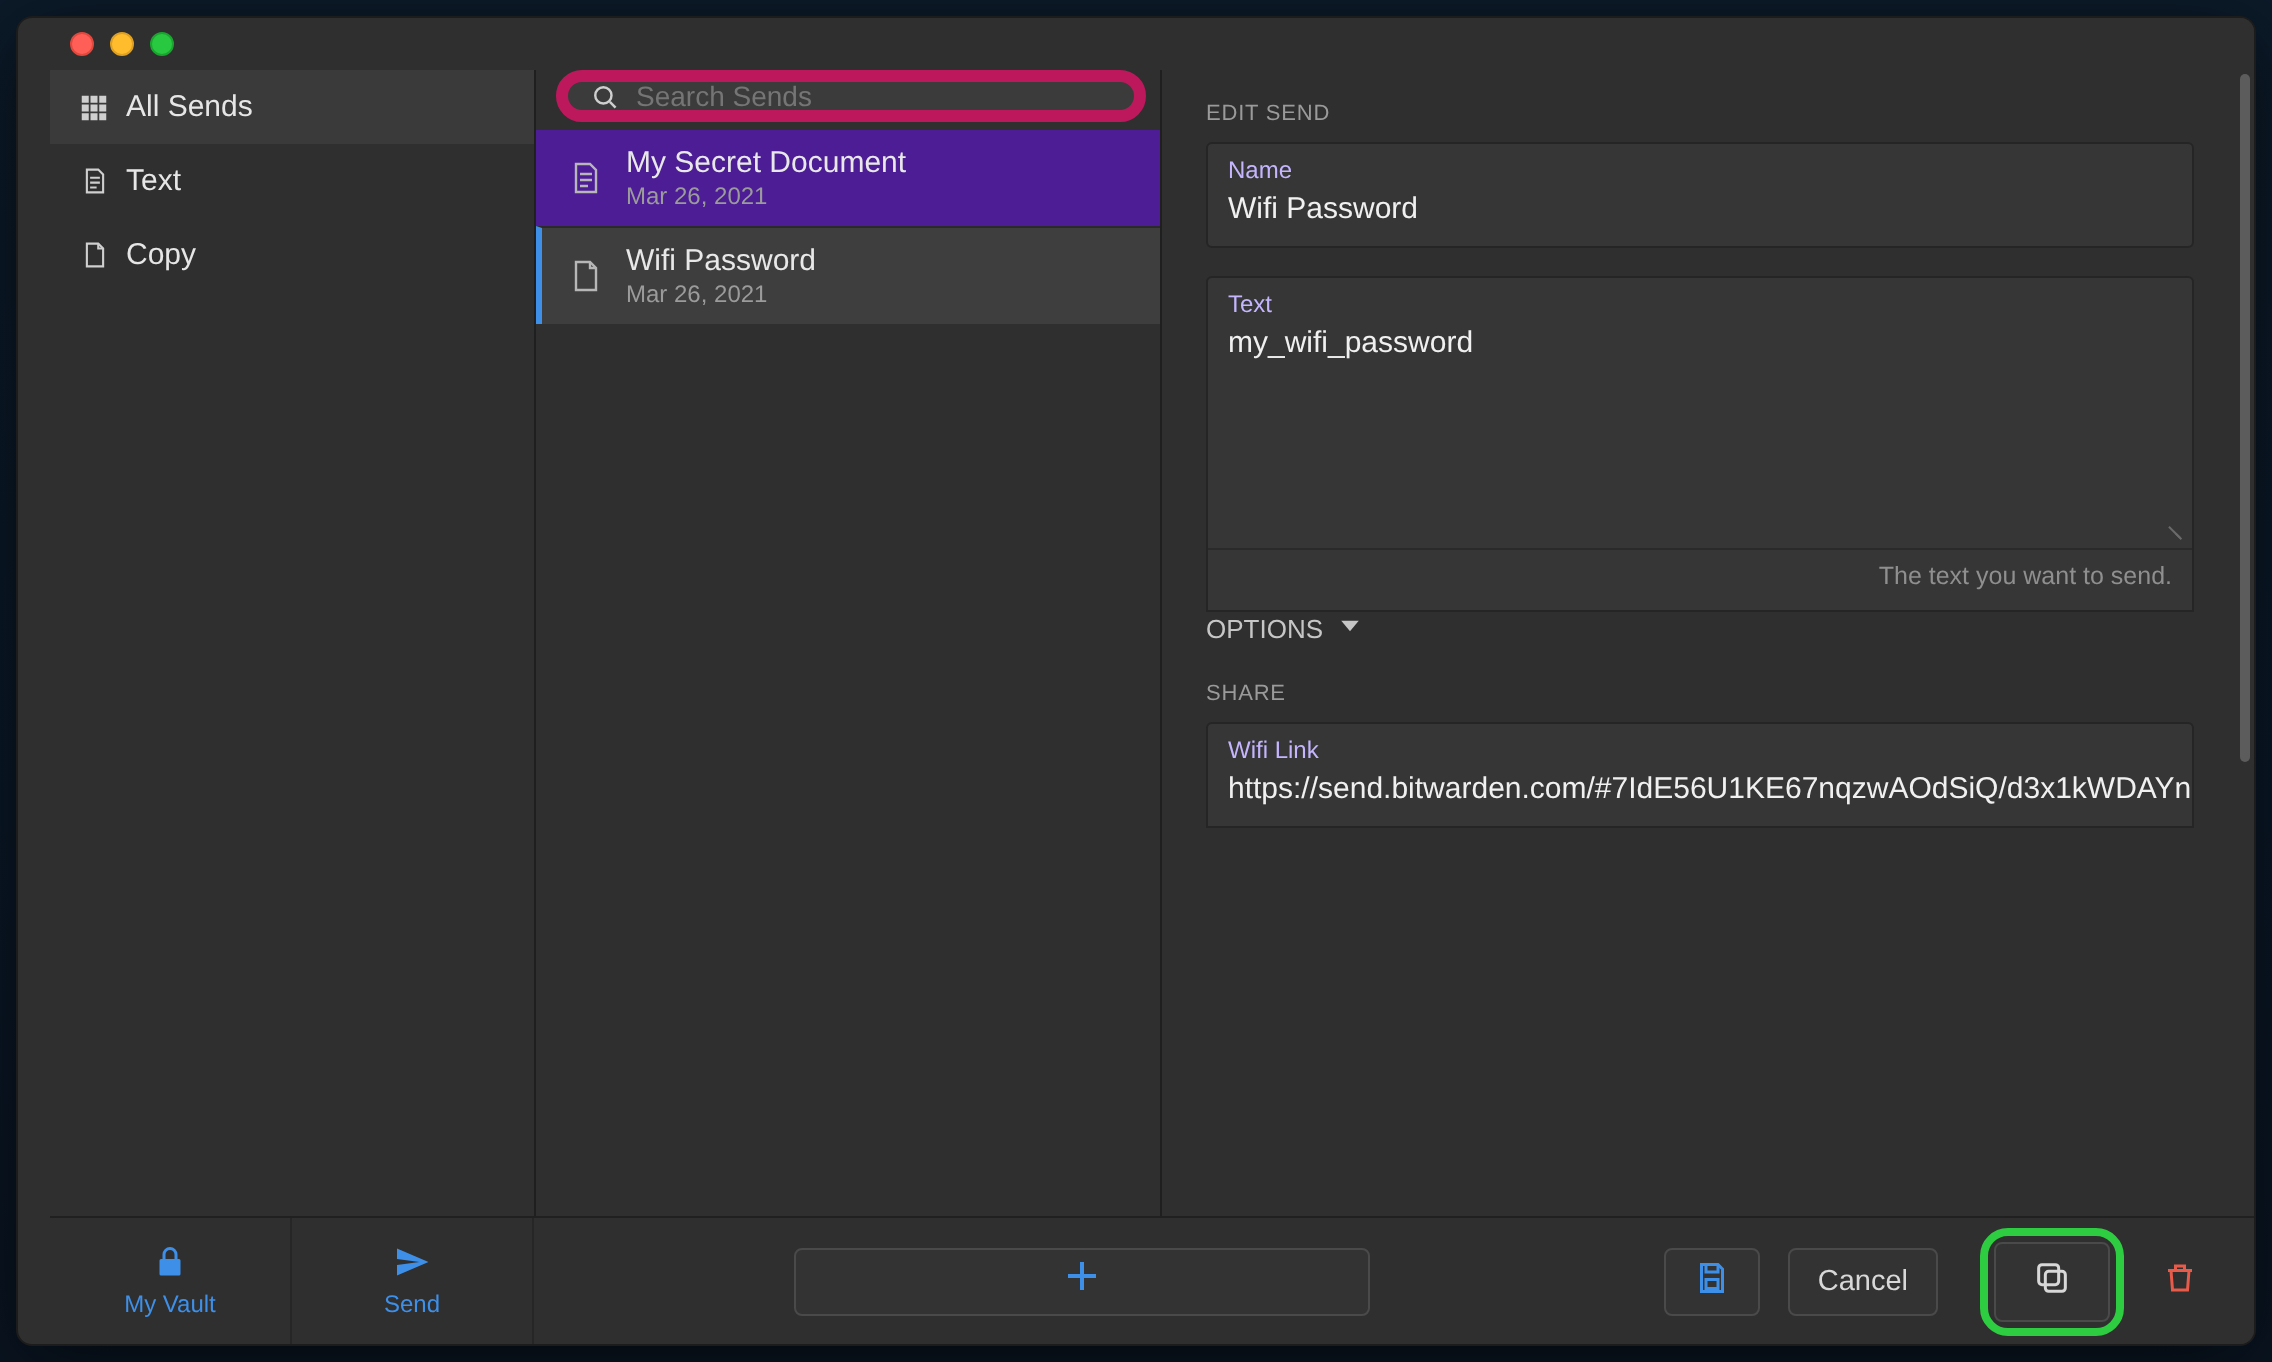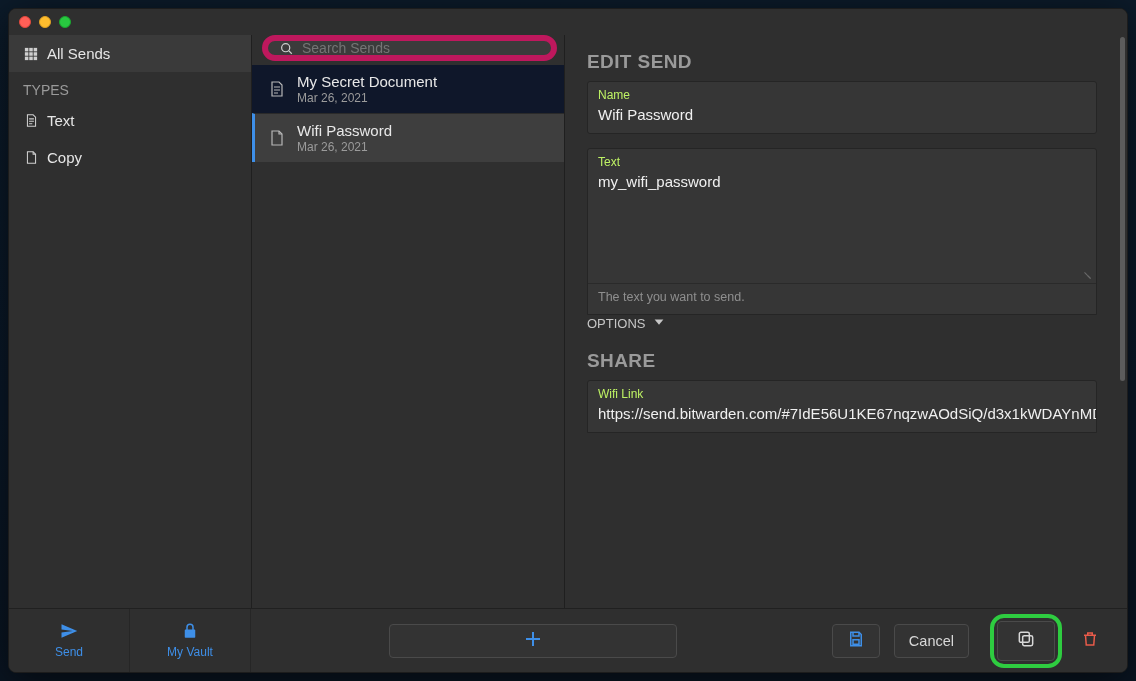--- a/index.html
+++ b/index.html
@@ -3,21 +3,21 @@
 <meta charset="utf-8">
 <style>
   * { box-sizing: border-box; margin: 0; padding: 0; }
   html, body { width: 1136px; height: 681px; font-family: -apple-system, "Helvetica Neue", Arial, sans-serif; background: #0b1a2a; overflow: hidden; }
   .wallpaper { position: absolute; inset:0; background: linear-gradient(180deg,#0c1b2a 0%, #0a1828 60%, #0a1522 100%); }
   .window {
     position: absolute; left: 8px; top: 8px; width: 1120px; height: 665px;
     background: #2f2f2f; border-radius: 8px; overflow: hidden;
     box-shadow: 0 8px 40px rgba(0,0,0,0.6);
     border: 1px solid #1c1c1c;
-    display: flex; flex-direction: column;
+    display: flex; flex-direction: column; padding-left: 16px;
   }
   
   .titlebar { height: 26px; display:flex; align-items:center; padding-left:10px; gap:8px; background:#2f2f2f; }
   .traffic { width:12px; height:12px; border-radius:50%; }
   .t-red{background:#ff5f57;border:1px solid #e1483e;}
   .t-yellow{background:#ffbd2e;border:1px solid #dea023;}
   .t-green{background:#28c840;border:1px solid #1ba530;}
   .body-columns { flex:1; display:flex; min-height:0; }
   .scroll-track { width:8px; background:transparent; display:flex; flex-direction:column; }
   .scroll-thumb { margin-top:2px; margin-right:2px; width:5px; border-radius:3px; background:#5c5c5c; height:60%; align-self:flex-end;}
@@ -25,35 +25,35 @@
   .sidebar { width: 243px; background:#2f2f2f; display:flex; flex-direction:column; border-right:1px solid #1f1f1f; }
   .nav-item { display:flex; align-items:center; gap:8px; padding:10px 14px; color:#e6e6e6; font-size:15px; }
   .nav-item.active { background:#3a3a3a; }
   .section-label { padding: 10px 14px 4px 14px; color:#9a9a9a; font-size:14px; letter-spacing:0; }
   .icon { width:16px; height:16px; display:inline-flex; align-items:center; justify-content:center; color:#cfcfcf; }
   
   .list-col { width: 313px; background:#2f2f2f; display:flex; flex-direction:column; border-right:1px solid #1f1f1f; }
   .search-wrap { padding:0 10px 4px 10px; }
   .search { height:26px; width:295px; border-radius:13px; background:#3b3b3b; border:6px solid #be185d; display:flex; align-items:center; padding:0 10px; gap:8px; color:#aaa; }
   .search input { flex:1; background:transparent; border:0; outline:0; color:#ddd; font-size:14px; }
-  .list-item { display:flex; align-items:center; gap:10px; padding:8px 12px; color:#e6e6e6; border-left:3px solid transparent; background:#0f172a;}
+  .list-item { display:flex; align-items:center; gap:10px; padding:8px 12px; color:#e6e6e6; border-left:3px solid transparent; background:#4c1d95;}
   .list-item + .list-item { border-top:1px solid #2a2a2a; }
   .list-item.selected { background:#3e3e3e; border-left:3px solid #3e8fe8; }
   .list-item .title { font-size:15px; line-height:18px; color:#e8e8e8; }
   .list-item .date { font-size:12px; color:#9b9b9b; }
   .list-icon { width:20px; height:20px; color:#b7b7b7; display:flex; align-items:center; justify-content:center; flex-shrink:0;}
   
   .detail { flex:1; background:#2f2f2f; padding:10px 22px 0 22px; overflow:hidden; color:#e6e6e6; }
-  .heading { font-size:19px; color:#9a9a9a; letter-spacing:0.4px; margin:6px 0 8px 0;font-weight:bold; }
+  .heading { font-size:11px; color:#9a9a9a; letter-spacing:0.4px; margin:6px 0 8px 0; }
   .field-block { background:#363636; border:1px solid #252525; border-radius:3px; margin-bottom:14px; }
-  .field-label { font-size:12px; color:#bef264; padding:6px 10px 0 10px; }
+  .field-label { font-size:12px; color:#c4b5fd; padding:6px 10px 0 10px; }
   .field-value { font-size:15px; padding:4px 10px 10px 10px; color:#f0f0f0; }
   .field-value-input { font-size:15px; padding:4px 10px 10px 10px; color:#f0f0f0; border:0; background:transparent; width:100%; outline:none; }
   .textarea-value { font-size:15px; padding:4px 10px 10px 10px; color:#f0f0f0; min-height:110px; border:0; background:transparent; width:100%; outline:none; resize:none; font-family:inherit;}
-  .help-text { font-size:12.5px; color:#8f8f8f; padding:6px 10px 10px 10px; }
+  .help-text { font-size:12.5px; color:#8f8f8f; padding:6px 10px 10px 10px;text-align:right; }
   .resize-handle { position:absolute; right:4px; bottom:4px; width:10px; height:10px; }
   .resize-handle::before,.resize-handle::after{content:"";position:absolute;right:0;bottom:0;border-bottom:1px solid #6a6a6a;}
   .resize-handle::before{width:8px;height:8px;transform:rotate(45deg) translate(0,-3px);}
   .resize-handle::after{width:4px;height:4px;transform:rotate(45deg) translate(0,-1px);}
   .check-row { display:flex; align-items:center; justify-content:space-between; padding:10px 12px; font-size:14.5px; background:#363636; border:1px solid #252525; border-radius:3px; margin-bottom:16px; }
   .checkbox { width:14px; height:14px; background:#e8e8e8; border-radius:2px; border:1px solid #c0c0c0; flex-shrink:0; }
   .options-row { display:flex; align-items:center; gap:6px; color:#c6c6c6; font-size:13px; margin-bottom:18px; }
   
   .footer { height:64px; background:#2f2f2f; border-top:1px solid #202020; display:flex; align-items:stretch; }
   .tab-btn { width:121px; display:flex; flex-direction:column; align-items:center; justify-content:center; gap:2px; color:#3e8fe8; font-size:12px; border-right:1px solid #262626;}
@@ -97,21 +97,20 @@
               <rect x="1" y="6" width="4" height="4"></rect>
               <rect x="6" y="6" width="4" height="4"></rect>
               <rect x="11" y="6" width="4" height="4"></rect>
               <rect x="1" y="11" width="4" height="4"></rect>
               <rect x="6" y="11" width="4" height="4"></rect>
               <rect x="11" y="11" width="4" height="4"></rect>
             </svg>
         </span>
         <span>All Sends</span>
       </div>
-      <div class="section-label">TYPES</div>
       <div class="nav-item">
         <span class="icon">
           <svg viewBox="0 0 16 16" width="13" height="13" fill="none" stroke="currentColor" stroke-width="1.3">
               <path d="M3 1h7l3 3v11H3z"></path>
               <path d="M5 6h6M5 9h6M5 12h4"></path>
             </svg>
         </span>
         <span>Text</span>
       </div>
       <div class="nav-item">
@@ -205,33 +204,33 @@
     <div class="scroll-track">
       <div class="scroll-thumb"></div>
     </div>
 
   </div>
 
   <div class="footer">
     <div class="tab-btn">
       <span class="ticon">
         <svg viewBox="0 0 24 24" width="18" height="18" fill="currentColor">
+            <path d="M7 10V7a5 5 0 0110 0v3h1a1 1 0 011 1v9a1 1 0 01-1 1H6a1 1 0 01-1-1v-9a1 1 0 011-1h1zm2 0h6V7a3 3 0 10-6 0v3z"></path>
+          </svg>
+      </span>
+      <span>My Vault</span>
+    </div>
+    <div class="tab-btn">
+      <span class="ticon">
+        <svg viewBox="0 0 24 24" width="18" height="18" fill="currentColor">
             <path d="M2 21l21-9L2 3v7l15 2-15 2v7z"></path>
           </svg>
       </span>
       <span>Send</span>
     </div>
-    <div class="tab-btn">
-      <span class="ticon">
-        <svg viewBox="0 0 24 24" width="18" height="18" fill="currentColor">
-            <path d="M7 10V7a5 5 0 0110 0v3h1a1 1 0 011 1v9a1 1 0 01-1 1H6a1 1 0 01-1-1v-9a1 1 0 011-1h1zm2 0h6V7a3 3 0 10-6 0v3z"></path>
-          </svg>
-      </span>
-      <span>My Vault</span>
-    </div>
 
     <div class="add-bar">
       <div class="add-btn">
         <span>
           <svg viewBox="0 0 16 16" width="16" height="16" fill="currentColor">
               <path d="M7 1h2v6h6v2H9v6H7V9H1V7h6z"></path>
             </svg>
         </span>
       </div>
     </div>

